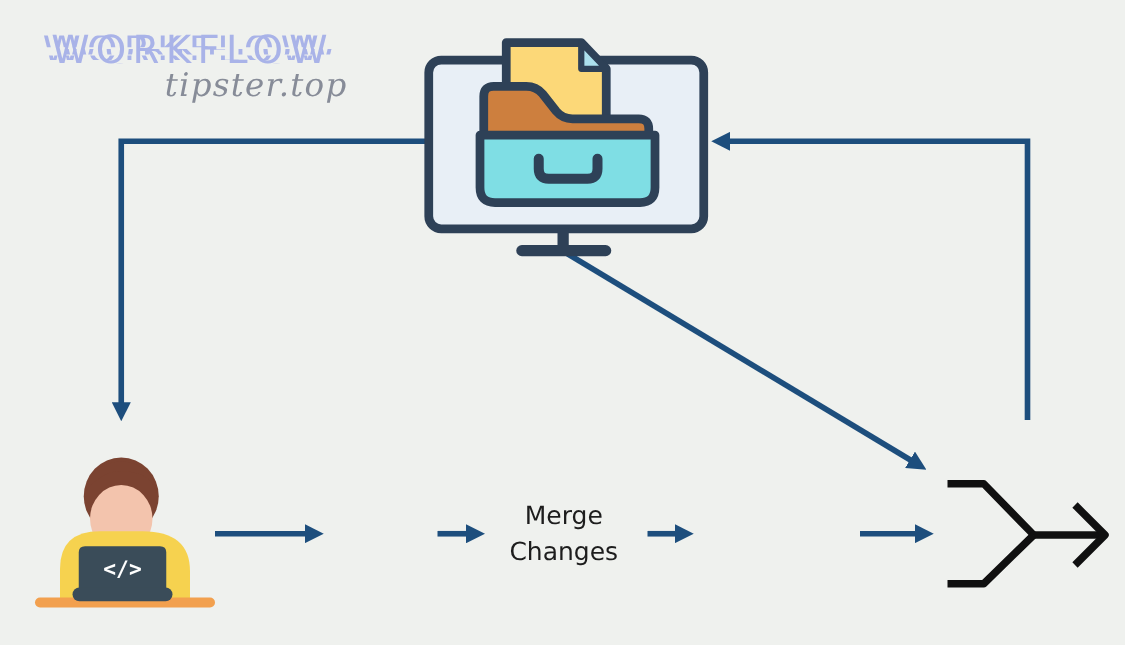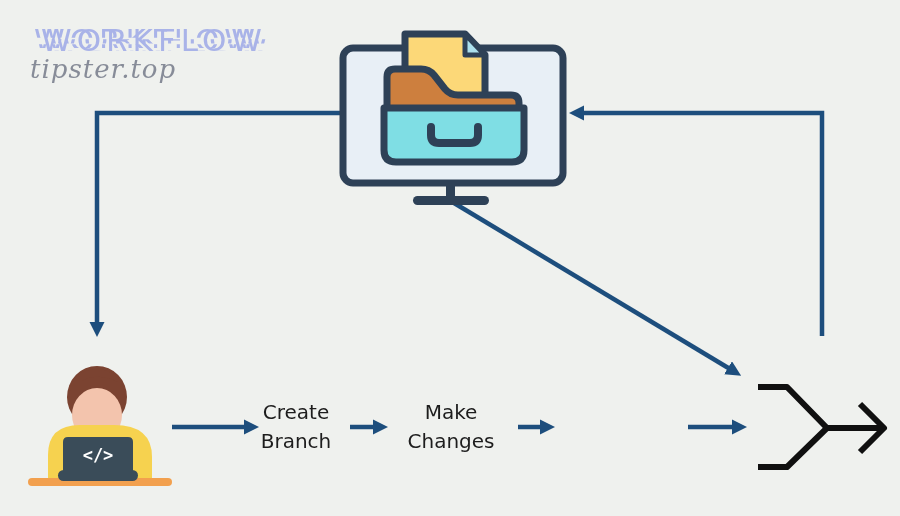--- a/index.html
+++ b/index.html
@@ -29,21 +29,21 @@
   }
   .glitch::before{
     transform:translateX(-7px);
     clip-path:polygon(0 18%,100% 18%,100% 44%,0 44%, 0 62%,100% 62%,100% 72%,0 72%);
   }
   .glitch::after{
     transform:translateX(7px);
     clip-path:polygon(0 48%,100% 48%,100% 60%,0 60%, 0 80%,100% 80%,100% 92%,0 92%);
   }
   .logo-sub{
-    margin-top:-4px;
+    margin-top:-4px;text-align:right;
     font-family:"DejaVu Serif","Liberation Serif",serif;font-style:italic;
     font-size:26px;color:var(--subtitle-gray);letter-spacing:1px;
   }
   
   .step-label{
     position:absolute;width:140px;text-align:center;
     color:var(--label-text);font-size:20px;line-height:29px;
     white-space:pre-line;
   }
   .lbl-create{left:226px;top:398px;}
@@ -111,18 +111,16 @@
 
   <svg class="svg-abs merge-icon" width="145" height="95" viewBox="0 0 145 95">
     <g fill="none" stroke="var(--merge-black)" stroke-width="6" stroke-linejoin="round">
       <path d="M10,7 H39 L79,48"></path>
       <path d="M10,87 H39 L79,48"></path>
       <path d="M79,48 H136"></path>
       <path d="M112,24 L136,48 L112,72"></path>
     </g>
   </svg>
 
-  <div class="step-label lbl-create">Create
-Branch</div>
-  <div class="step-label lbl-make">Make
+  <div class="step-label lbl-make">Merge
 Changes</div>
 
 </div>
 
 </body></html>

